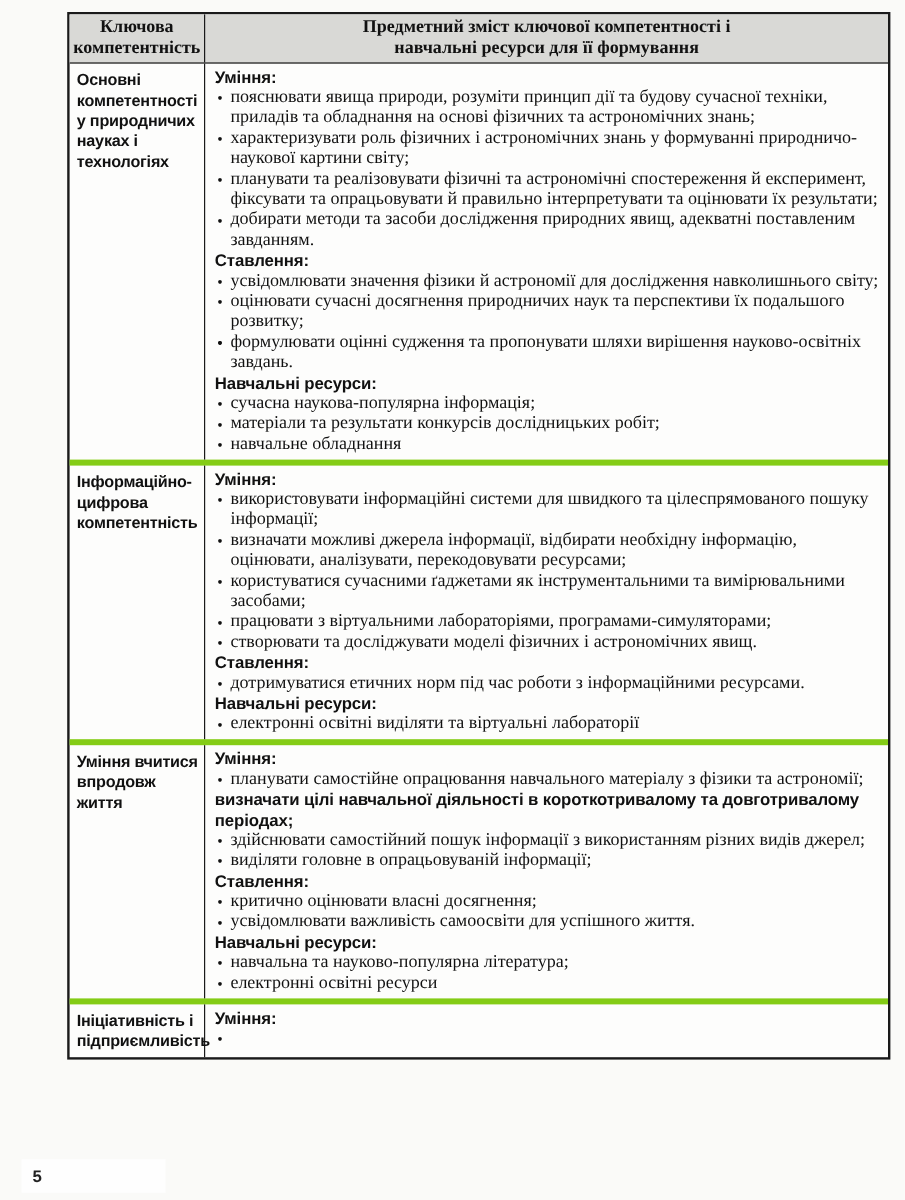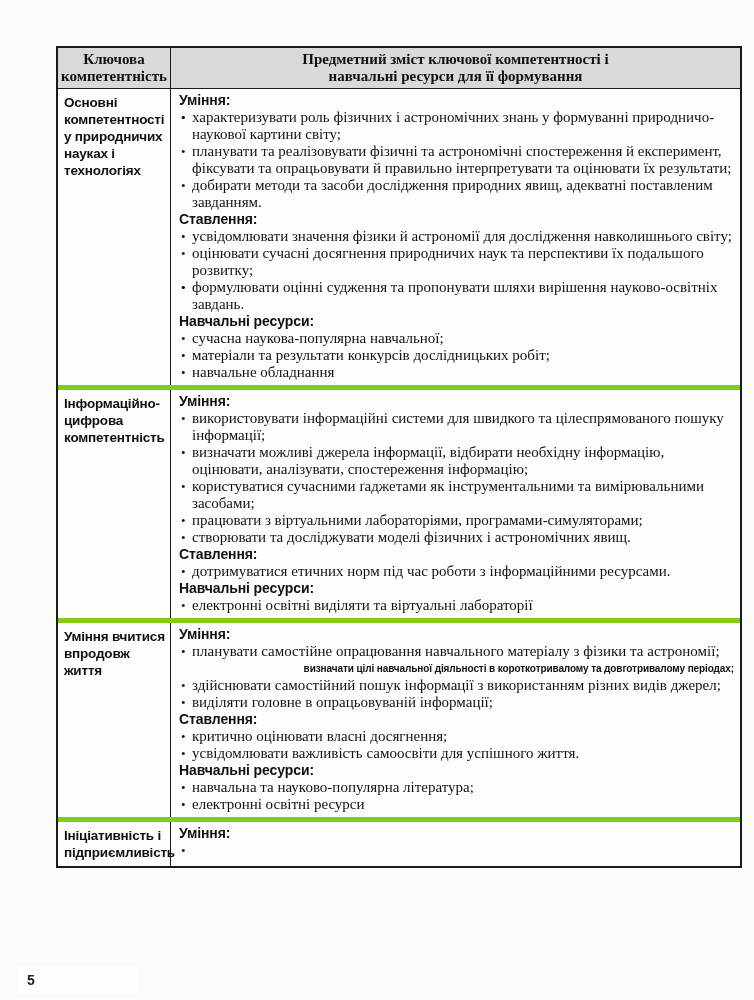--- a/index.html
+++ b/index.html
@@ -13,21 +13,20 @@
     -webkit-font-smoothing:antialiased;
   }
   .page{position:absolute;inset:0;}
   .comp-table{
     position:absolute;
     left:56px;top:10px;
     width:686px;
     border:2px solid #1a1a1a;
     background:#fdfdfc;
     box-sizing:border-box;
-    margin-top:36px;
   }
   .t-row{
     display:grid;
     grid-template-columns:113px 1fr;
     border-top:5px solid #84cc16;
   }
   .t-row:first-child{border-top:none;}
   .head-row{
     background:#d9d9d6;
     border-bottom:1px solid #1a1a1a;
@@ -72,23 +71,22 @@
   }
   .list-item .bullet{
     position:absolute;
     left:2px;top:0;
     font-size:13px;
   }
   .list-item.no-bullet{padding-left:0;}
   .list-item.bold-item{
     font-family:"Liberation Sans", sans-serif;
     font-weight:bold;
-    font-size:10px;
+    font-size:14px;
     letter-spacing:-0.1px;
-    text-align:right;
   }
   .page-number{
     position:absolute;
     left:27px;top:972px;
     font-family:"Liberation Sans", sans-serif;
     font-weight:bold;
     font-size:14px;
     color:#222;
   }
   .page-number-patch{
@@ -117,20 +115,21 @@
     <div class="left-cell">
       <span>Основні компетентності у природничих науках і технологіях</span>
     </div>
     <div class="right-cell">
       <div>
   <div>
     <div class="section-title">Уміння:</div>
     <div>
   <div class="list-item">
     <span class="bullet">•</span>
+    <span>пояснювати явища природи, розуміти принцип дії та будову сучасної техніки, приладів та обладнання на основі фізичних та астрономічних знань;</span>
   </div>
 
   <div class="list-item">
     <span class="bullet">•</span>
     <span>характеризувати роль фізичних і астрономічних знань у формуванні природничо-наукової картини світу;</span>
   </div>
 
   <div class="list-item">
     <span class="bullet">•</span>
     <span>планувати та реалізовувати фізичні та астрономічні спостереження й експеримент, фіксувати та опрацьовувати й правильно інтерпретувати та оцінювати їх результати;</span>
@@ -165,21 +164,21 @@
     <span>формулювати оцінні судження та пропонувати шляхи вирішення науково-освітніх завдань.</span>
   </div>
 </div>
   </div>
 
   <div>
     <div class="section-title">Навчальні ресурси:</div>
     <div>
   <div class="list-item">
     <span class="bullet">•</span>
-    <span>сучасна наукова-популярна навчальної;</span>
+    <span>сучасна наукова-популярна інформація;</span>
   </div>
 
   <div class="list-item">
     <span class="bullet">•</span>
     <span>матеріали та результати конкурсів дослідницьких робіт;</span>
   </div>
 
   <div class="list-item">
     <span class="bullet">•</span>
     <span>навчальне обладнання</span>
@@ -199,21 +198,21 @@
   <div>
     <div class="section-title">Уміння:</div>
     <div>
   <div class="list-item">
     <span class="bullet">•</span>
     <span>використовувати інформаційні системи для швидкого та цілеспрямованого пошуку інформації;</span>
   </div>
 
   <div class="list-item">
     <span class="bullet">•</span>
-    <span>визначати можливі джерела інформації, відбирати необхідну інформацію, оцінювати, аналізувати, спостереження інформацію;</span>
+    <span>визначати можливі джерела інформації, відбирати необхідну інформацію, оцінювати, аналізувати, перекодовувати ресурсами;</span>
   </div>
 
   <div class="list-item">
     <span class="bullet">•</span>
     <span>користуватися сучасними ґаджетами як інструментальними та вимірювальними засобами;</span>
   </div>
 
   <div class="list-item">
     <span class="bullet">•</span>
     <span>працювати з віртуальними лабораторіями, програмами-симуляторами;</span>

